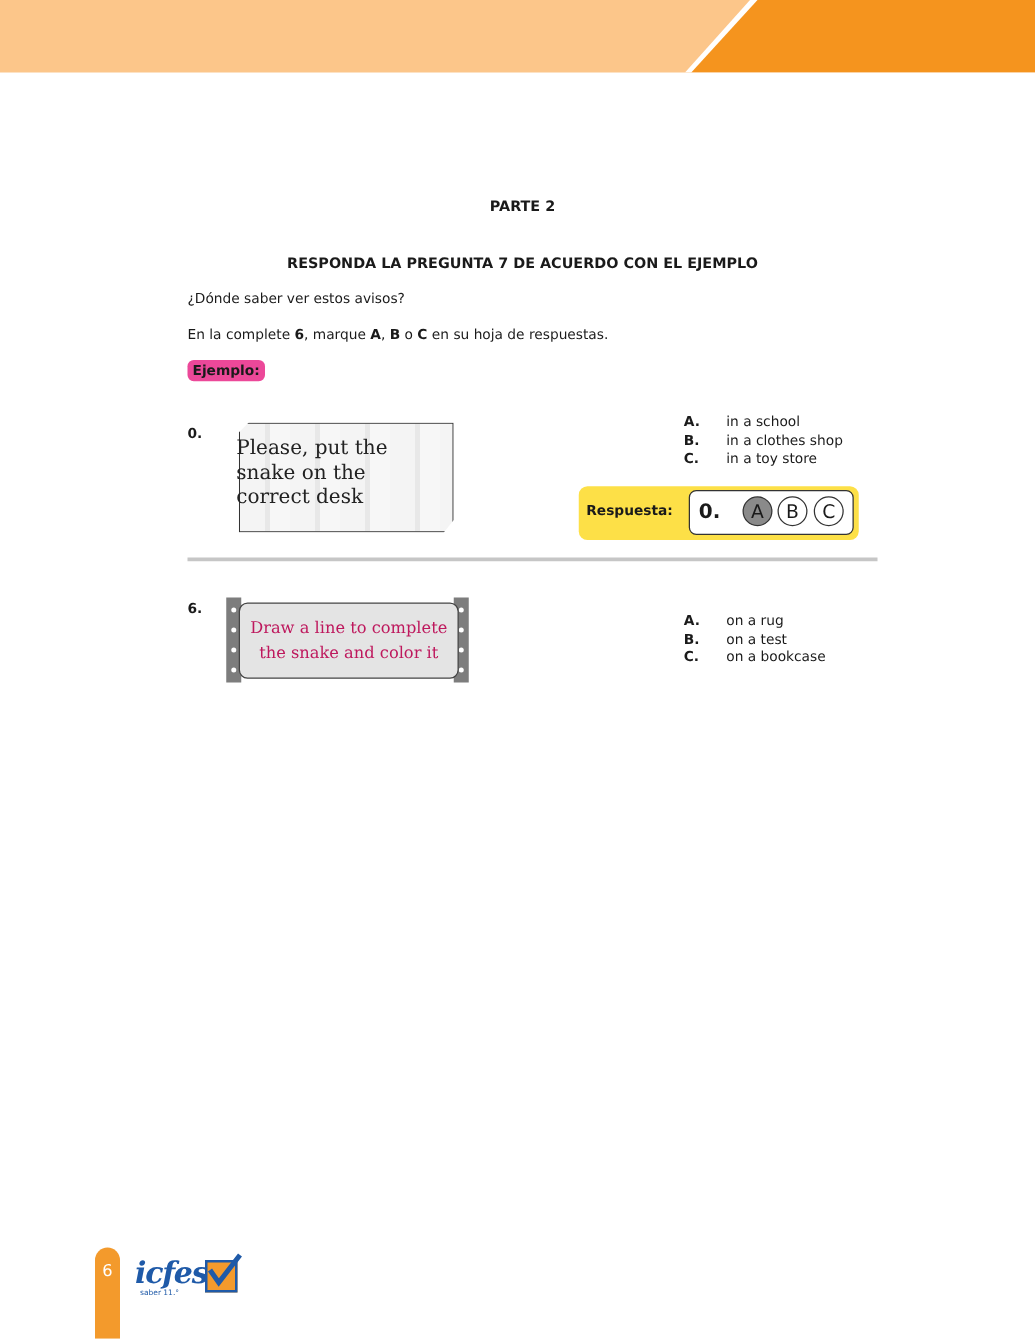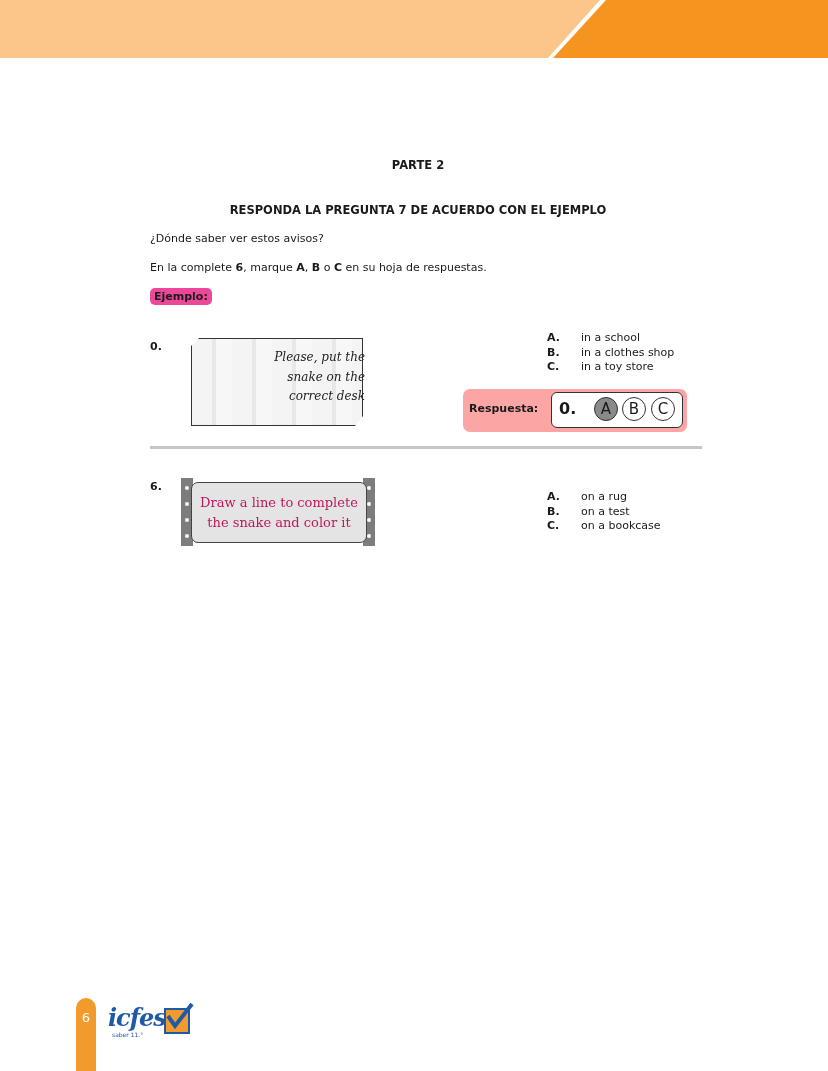--- a/index.html
+++ b/index.html
@@ -11,22 +11,22 @@
   .line { position:absolute; left:150px; font-size:11px; }
   .ejemplo { position:absolute; left:150px; top:288px; background:#ec4899; border-radius:5px; padding:2px 4px; font-weight:bold; font-size:11px; }
   .qnum { position:absolute; font-weight:bold; font-size:11px; }
   .options { position:absolute; font-size:11px; line-height:14.6px; }
   .options .opt { display:flex; }
   .options .letter { font-weight:bold; width:34px; }
   .sign0 { position:absolute; left:189px; top:336px; width:176px; height:92px; }
   .sign0 .face { position:absolute; left:2px; top:2px; right:2px; bottom:2px; border:1.5px solid #333;
      background:repeating-linear-gradient(90deg,#f4f4f4 0 20px,#e8e8e8 20px 24px,#f7f7f7 24px 40px);
      clip-path:polygon(8px 0,100% 0,100% calc(100% - 10px),calc(100% - 8px) 100%,0 100%,0 8px); }
-  .sign0 .txt { position:absolute; left:0; right:0; top:12px; text-align:right; font-family:"DejaVu Serif", serif; font-style:italic; font-size:12px; line-height:19.5px; color:#222; }
-  .resp { position:absolute; left:463px; top:389px; width:224px; height:43px; background:#fca5a5; border-radius:7px; }
+  .sign0 .txt { position:absolute; left:0; right:0; top:12px; text-align:left; font-family:"DejaVu Serif", serif; font-size:16px; line-height:19.5px; color:#222; }
+  .resp { position:absolute; left:463px; top:389px; width:224px; height:43px; background:#fde047; border-radius:7px; }
   .resp .lab { position:absolute; left:6px; top:13px; font-weight:bold; font-size:11px; }
   .resp .box { position:absolute; left:88px; top:3px; width:130px; height:34px; background:#fff; border:1.5px solid #333; border-radius:6px; }
   .resp .zero { position:absolute; left:7px; top:6px; font-weight:bold; font-size:16px; }
   .bubble { position:absolute; top:4px; width:22px; height:22px; border:1.3px solid #333; border-radius:50%; text-align:center; line-height:22px; font-size:15px; background:#fff; }
   .bubble.filled { background:#8a8a8a; }
   .divider { position:absolute; left:150px; top:446px; width:552px; height:3px; background:#c6c6c6; }
   .sign6 { position:absolute; left:181px; top:478px; width:194px; height:68px; }
   .sign6 .post { position:absolute; top:0; width:12px; height:68px; background:#7d7d7d; }
   .sign6 .post .dot { position:absolute; left:4px; width:4px; height:4px; border-radius:50%; background:#fff; }
   .sign6 .face { position:absolute; left:10px; top:4px; width:174px; height:59px; background:#e4e4e4; border:1.5px solid #444; border-radius:7px; }

